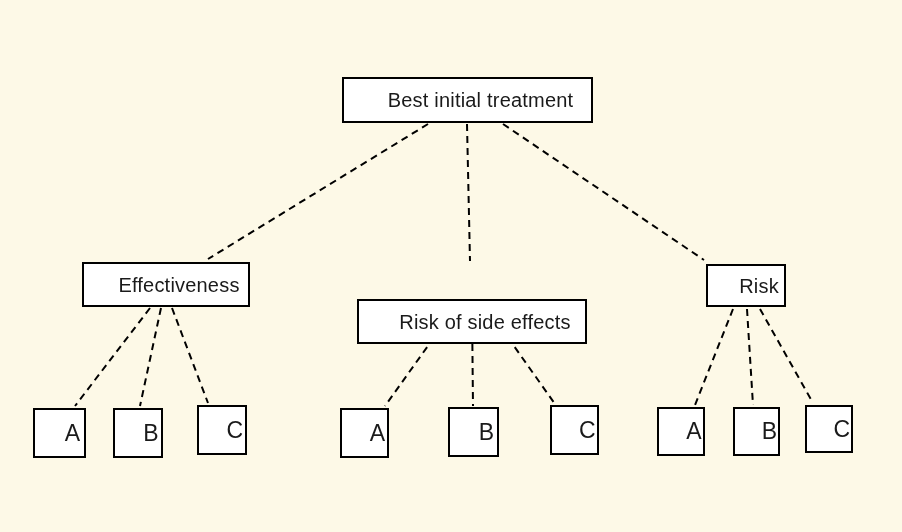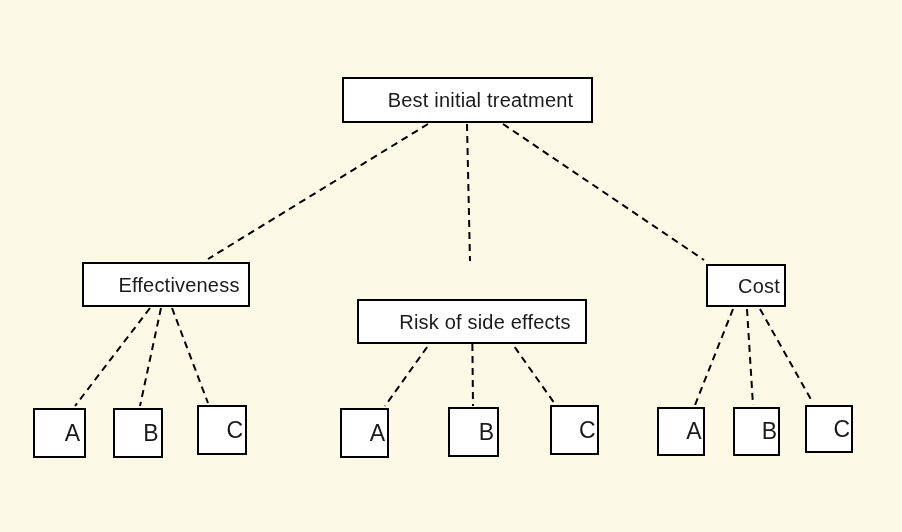--- a/index.html
+++ b/index.html
@@ -91,21 +91,21 @@
 
     <line x1="733" y1="309" x2="695" y2="405"></line>
     <line x1="747" y1="309" x2="753" y2="405"></line>
     <line x1="760" y1="309" x2="813" y2="403"></line>
   </svg>
 
   <div class="node n-root">Best initial treatment</div>
 
   <div class="node n-eff">Effectiveness</div>
   <div class="node n-risk">Risk of side effects</div>
-  <div class="node n-cost">Cost</div>
+  <div class="node n-cost">Risk</div>
 
   <div class="node option n-e-a">A</div>
   <div class="node option n-e-b">B</div>
   <div class="node option n-e-c">C</div>
 
   <div class="node option n-r-a">A</div>
   <div class="node option n-r-b">B</div>
   <div class="node option n-r-c">C</div>
 
   <div class="node option n-c-a">A</div>

